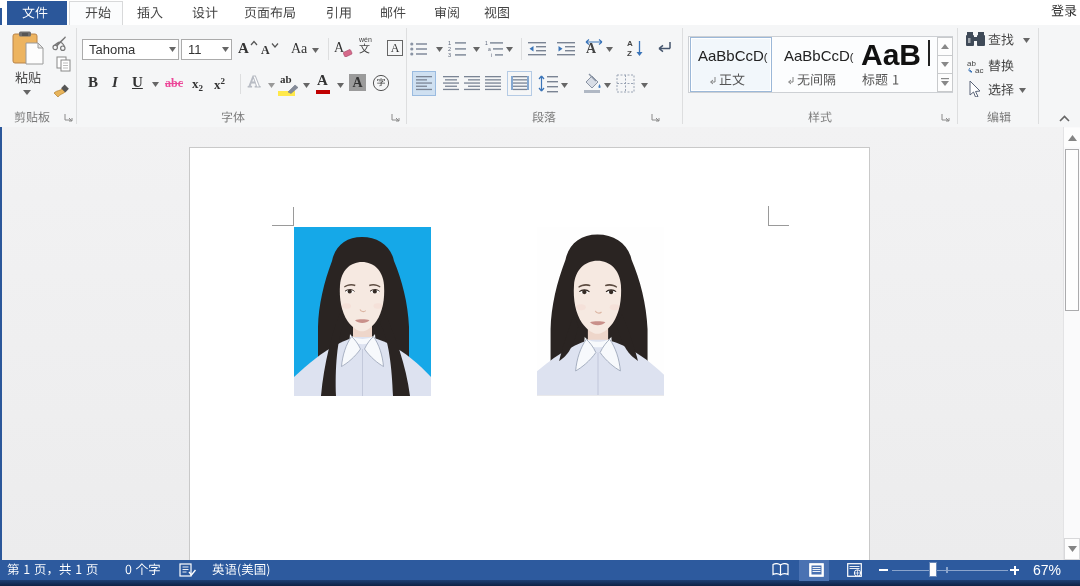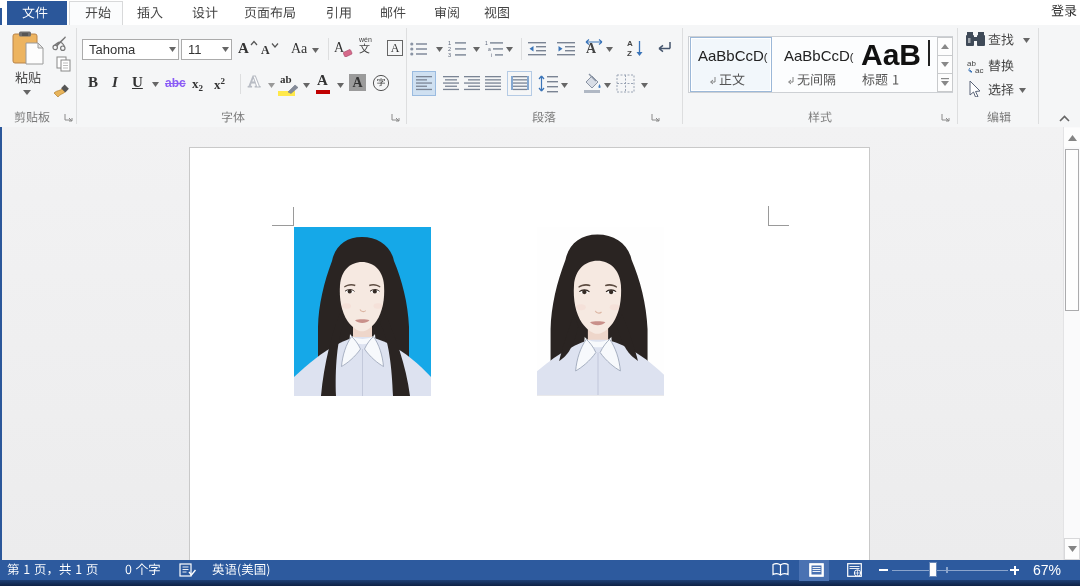--- a/index.html
+++ b/index.html
@@ -202,21 +202,21 @@
   </div>
 <div class="abs" style="left:387px;top:40px;width:16px;height:16px;border:1px solid #666;box-sizing:border-box;font-size:12px;color:#333;text-align:center;line-height:14px;font-family:'Liberation Serif',serif">A</div>
 <div class="abs" style="left:88px;top:74px;font-size:15px;font-weight:bold;color:#333;font-family:'Liberation Serif',serif">B</div>
 <div class="abs" style="left:112px;top:74px;font-size:15px;font-style:italic;font-weight:bold;color:#333;font-family:'Liberation Serif',serif">I</div>
 <div class="abs" style="left:132px;top:74px;font-size:15px;font-weight:bold;color:#333;text-decoration:underline;font-family:'Liberation Serif',serif">U</div>
 <div style="position:absolute;left:152px;top:82px">
     <svg width="7" height="5" viewBox="0 0 7 5">
       <path d="M0 0h7L3.5 5z" fill="#666"></path>
     </svg>
   </div>
-<div class="abs" style="left:165px;top:76px;font-size:12px;font-weight:bold;color:#8b5cf6;text-decoration:line-through;font-family:Liberation Sans, sans-serif">abc</div>
+<div class="abs" style="left:165px;top:76px;font-size:12px;font-weight:bold;color:#ec4899;text-decoration:line-through;font-family:Liberation Serif, serif">abc</div>
 <div class="abs" style="left:192px;top:76px;font-size:13px;font-weight:bold;color:#333;font-family:'Liberation Serif',serif">x<span style="font-size:9px;vertical-align:-3px">2</span></div>
 <div class="abs" style="left:214px;top:76px;font-size:13px;font-weight:bold;color:#333;font-family:'Liberation Serif',serif">x<span style="font-size:9px;vertical-align:5px">2</span></div>
 <div class="abs" style="left:240px;top:74px;width:1px;height:20px;background:#dddedf"></div>
 <div class="abs" style="left:248px;top:72px;font-size:17px;font-weight:bold;color:#fff;-webkit-text-stroke:1px #b8bcc4;font-family:'Liberation Serif',serif">A</div>
 <div style="position:absolute;left:268px;top:83px">
     <svg width="7" height="5" viewBox="0 0 7 5">
       <path d="M0 0h7L3.5 5z" fill="#999"></path>
     </svg>
   </div>
 <div class="abs" style="left:280px;top:73px;font-size:11px;font-weight:bold;color:#333;font-family:'Liberation Serif',serif">ab</div>

